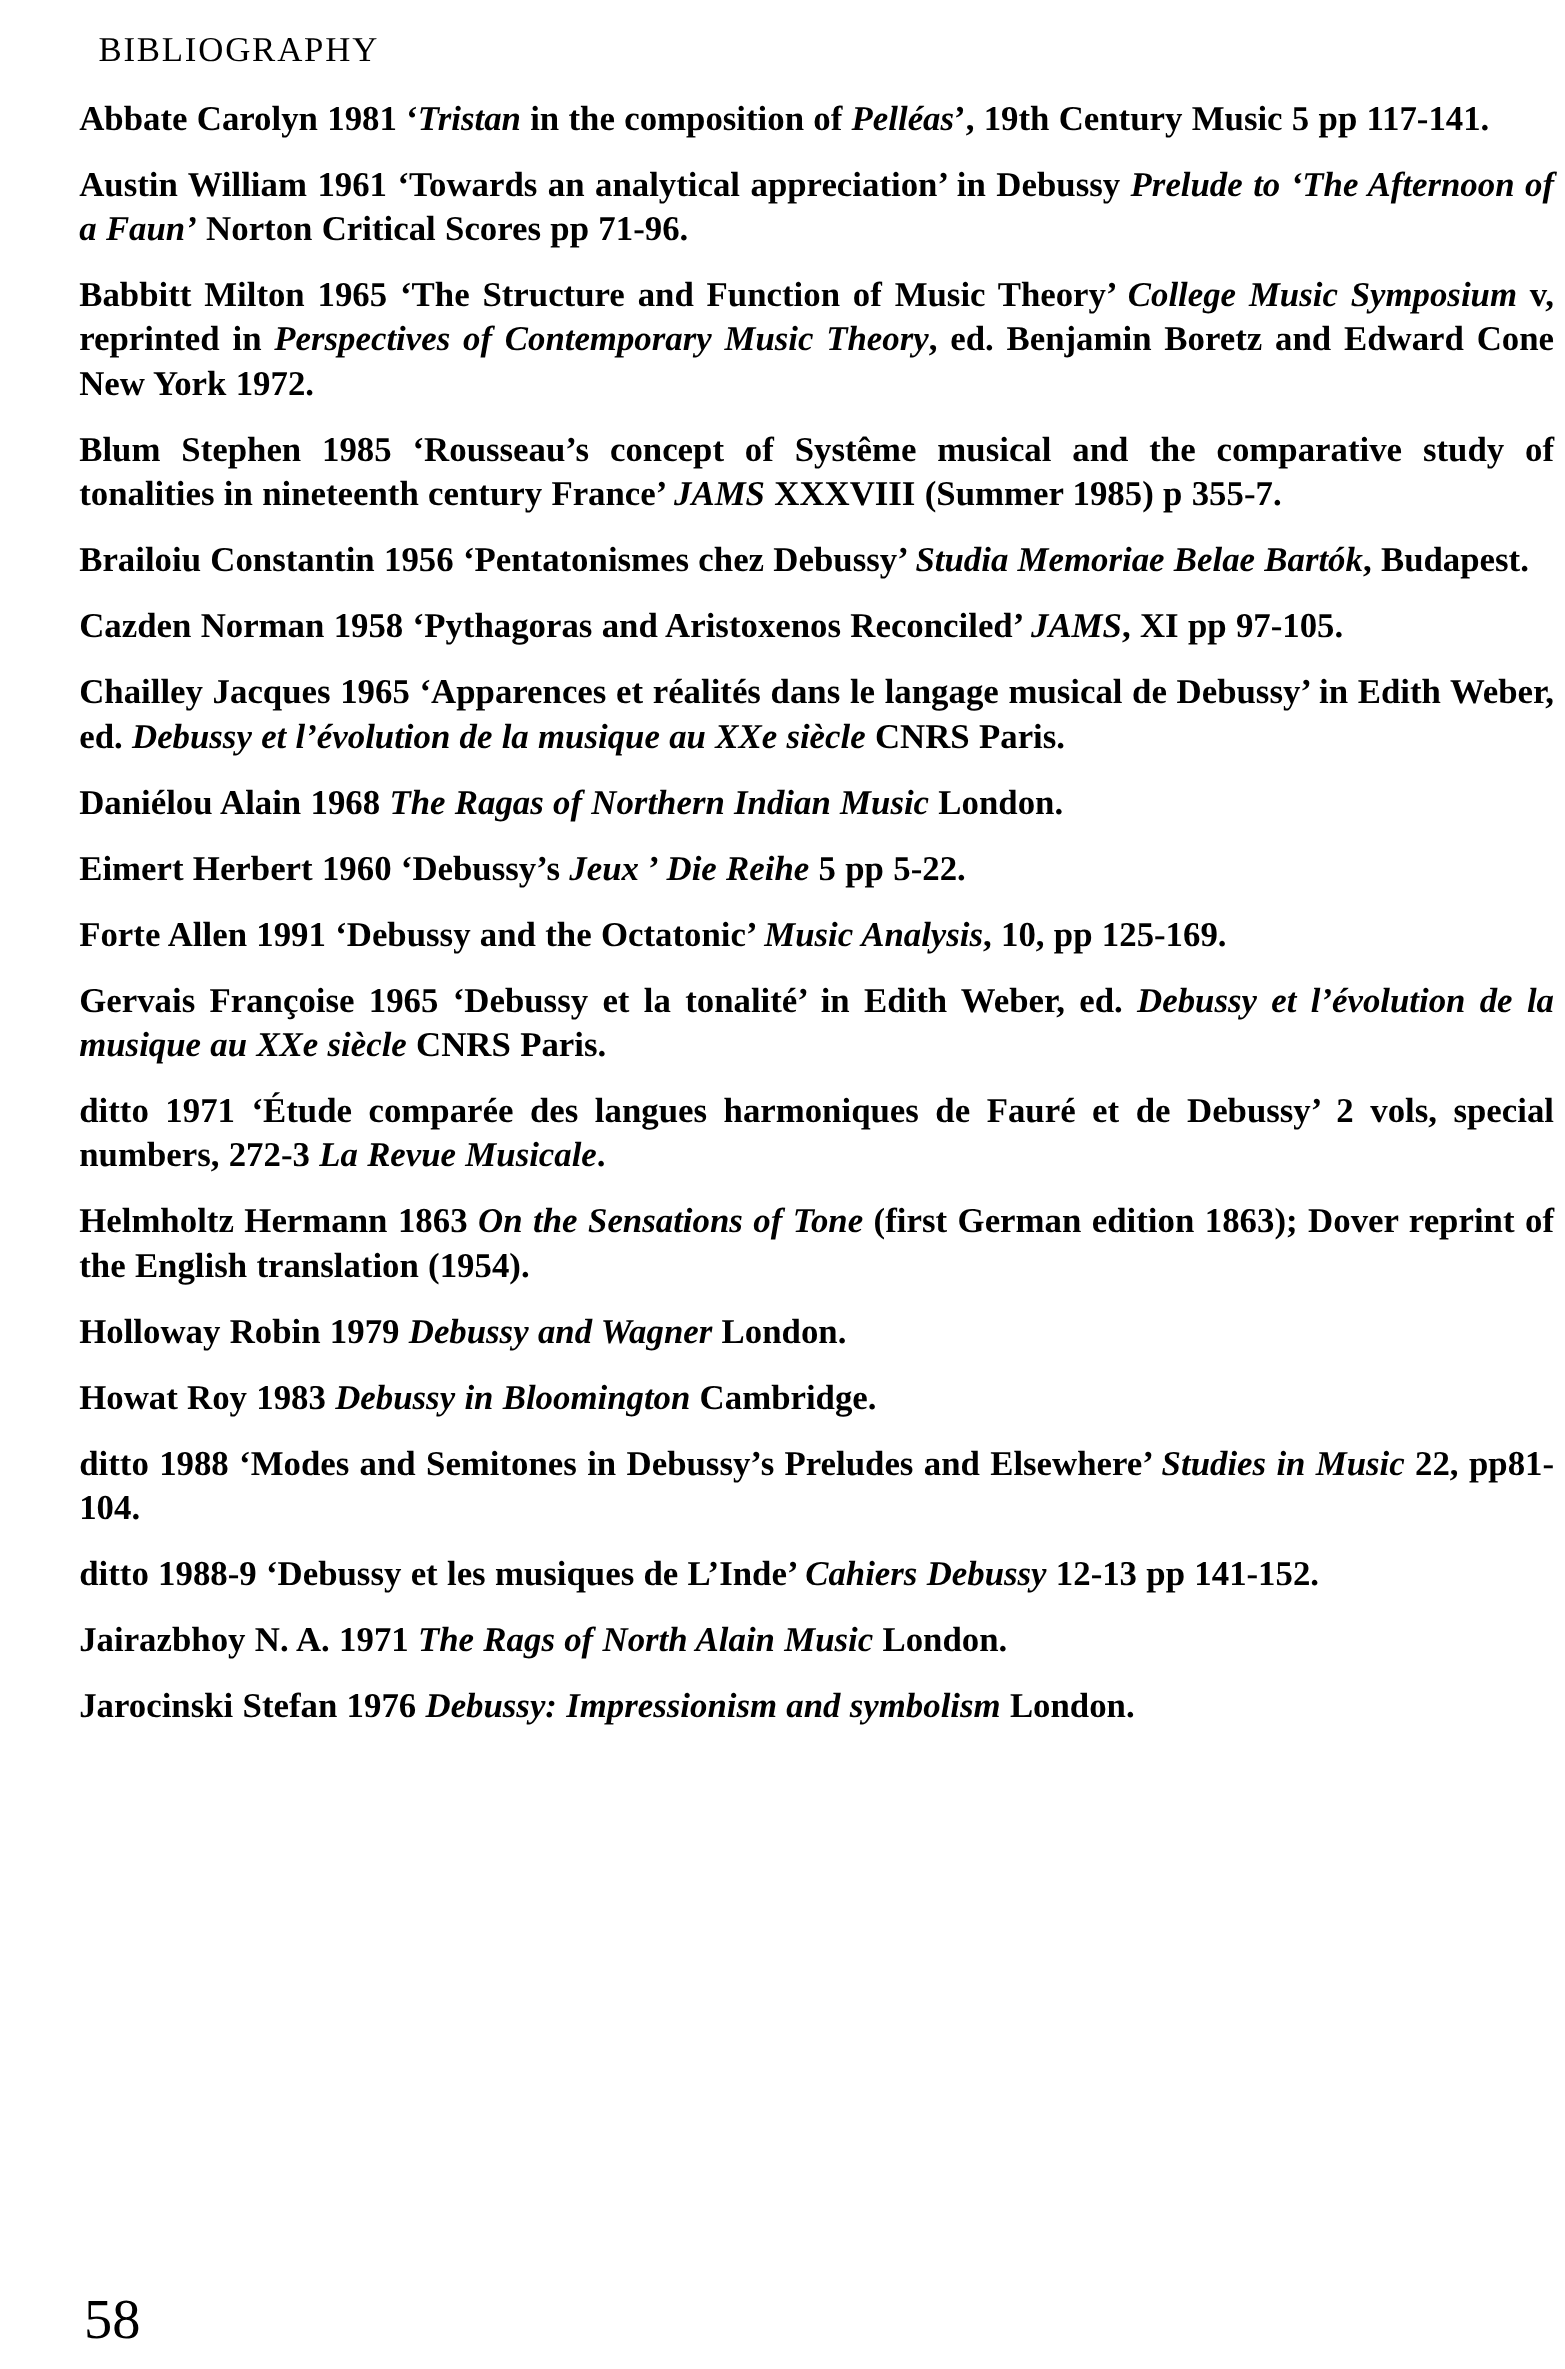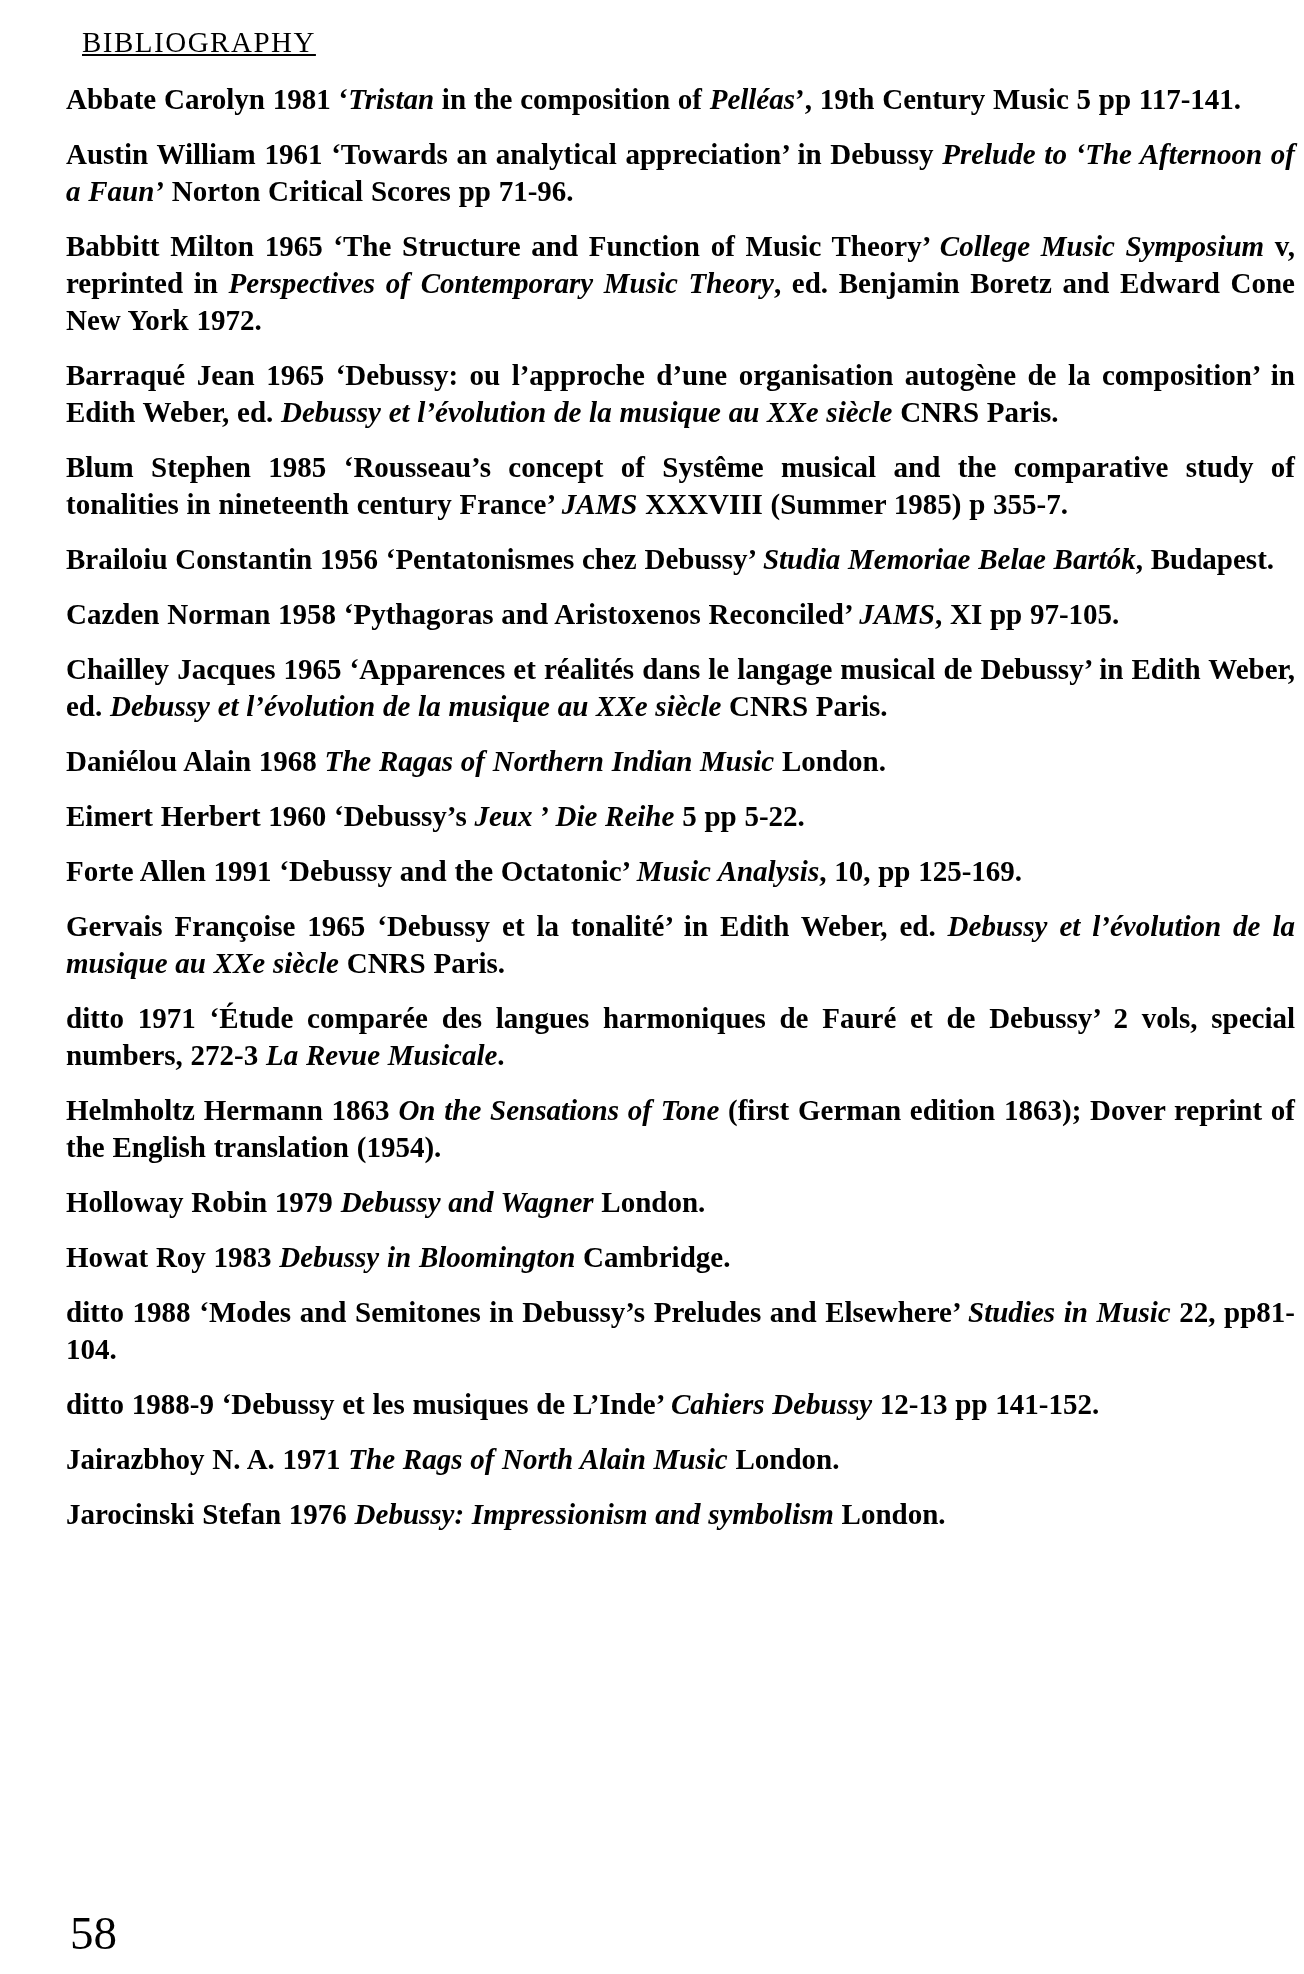--- a/index.html
+++ b/index.html
@@ -23,21 +23,20 @@
     background: #ffffff;
     overflow: hidden;
   }
   .doc-title {
     font-size: 29px;
     font-weight: 400;
     letter-spacing: 1.5px;
     line-height: 30px;
     margin: 0 0 24px 16px;
     font-variant: normal;
-    text-decoration: underline;
   }
   .entries {
     width: 100%;
     font-weight: bold;
   }
   .entry {
     margin: 0 0 18px 0;
     font-size: 29px;
     line-height: 37px;
     text-align: justify;
@@ -58,21 +57,20 @@
 </head>
 <body>
 
 <div class="page">
   <h1 class="doc-title">BIBLIOGRAPHY</h1>
 
   <div class="entries" id="entries">
       <p class="entry"><span>Abbate Carolyn 1981 ‘</span><em>Tristan</em><span> in the composition of </span><em>Pelléas</em><span>’, 19th Century Music 5 pp 117-141.</span></p>
       <p class="entry"><span>Austin William 1961 ‘Towards an analytical appreciation’ in Debussy </span><em>Prelude to ‘The Afternoon of a Faun’</em><span> Norton Critical Scores pp 71-96.</span></p>
       <p class="entry"><span>Babbitt Milton 1965 ‘The Structure and Function of Music Theory’ </span><em>College Music Symposium</em><span> v, reprinted in </span><em>Perspectives of Contemporary Music Theory</em><span>, ed. Benjamin Boretz and Edward Cone New York 1972.</span></p>
-      <p class="entry"><span>Barraqué Jean 1965 ‘Debussy: ou l’approche d’une organisation autogène de la composition’ in Edith Weber, ed. </span><em>Debussy et l’évolution de la musique au XXe siècle</em><span> CNRS Paris.</span></p>
       <p class="entry"><span>Blum Stephen 1985 ‘Rousseau’s concept of Systême musical and the comparative study of tonalities in nineteenth century France’ </span><em>JAMS</em><span> XXXVIII (Summer 1985) p 355-7.</span></p>
       <p class="entry"><span>Brailoiu Constantin 1956 ‘Pentatonismes chez Debussy’ </span><em>Studia Memoriae Belae Bartók</em><span>, Budapest.</span></p>
       <p class="entry"><span>Cazden Norman 1958 ‘Pythagoras and Aristoxenos Reconciled’ </span><em>JAMS</em><span>, XI pp 97-105.</span></p>
       <p class="entry"><span>Chailley Jacques 1965 ‘Apparences et réalités dans le langage musical de Debussy’ in Edith Weber, ed. </span><em>Debussy et l’évolution de la musique au XXe siècle</em><span> CNRS Paris.</span></p>
       <p class="entry"><span>Daniélou Alain 1968 </span><em>The Ragas of Northern Indian Music</em><span> London.</span></p>
       <p class="entry"><span>Eimert Herbert 1960 ‘Debussy’s </span><em>Jeux</em><span> ’ </span><em>Die Reihe</em><span> 5 pp 5-22.</span></p>
       <p class="entry"><span>Forte Allen 1991 ‘Debussy and the Octatonic’ </span><em>Music Analysis</em><span>, 10, pp 125-169.</span></p>
       <p class="entry"><span>Gervais Françoise 1965 ‘Debussy et la tonalité’ in Edith Weber, ed. </span><em>Debussy et l’évolution de la musique au XXe siècle</em><span> CNRS Paris.</span></p>
       <p class="entry"><span>ditto 1971 ‘Étude comparée des langues harmoniques de Fauré et de Debussy’ 2 vols, special numbers, 272-3 </span><em>La Revue Musicale</em><span>.</span></p>
       <p class="entry"><span>Helmholtz Hermann 1863 </span><em>On the Sensations of Tone</em><span> (first German edition 1863); Dover reprint of the English translation (1954).</span></p>

